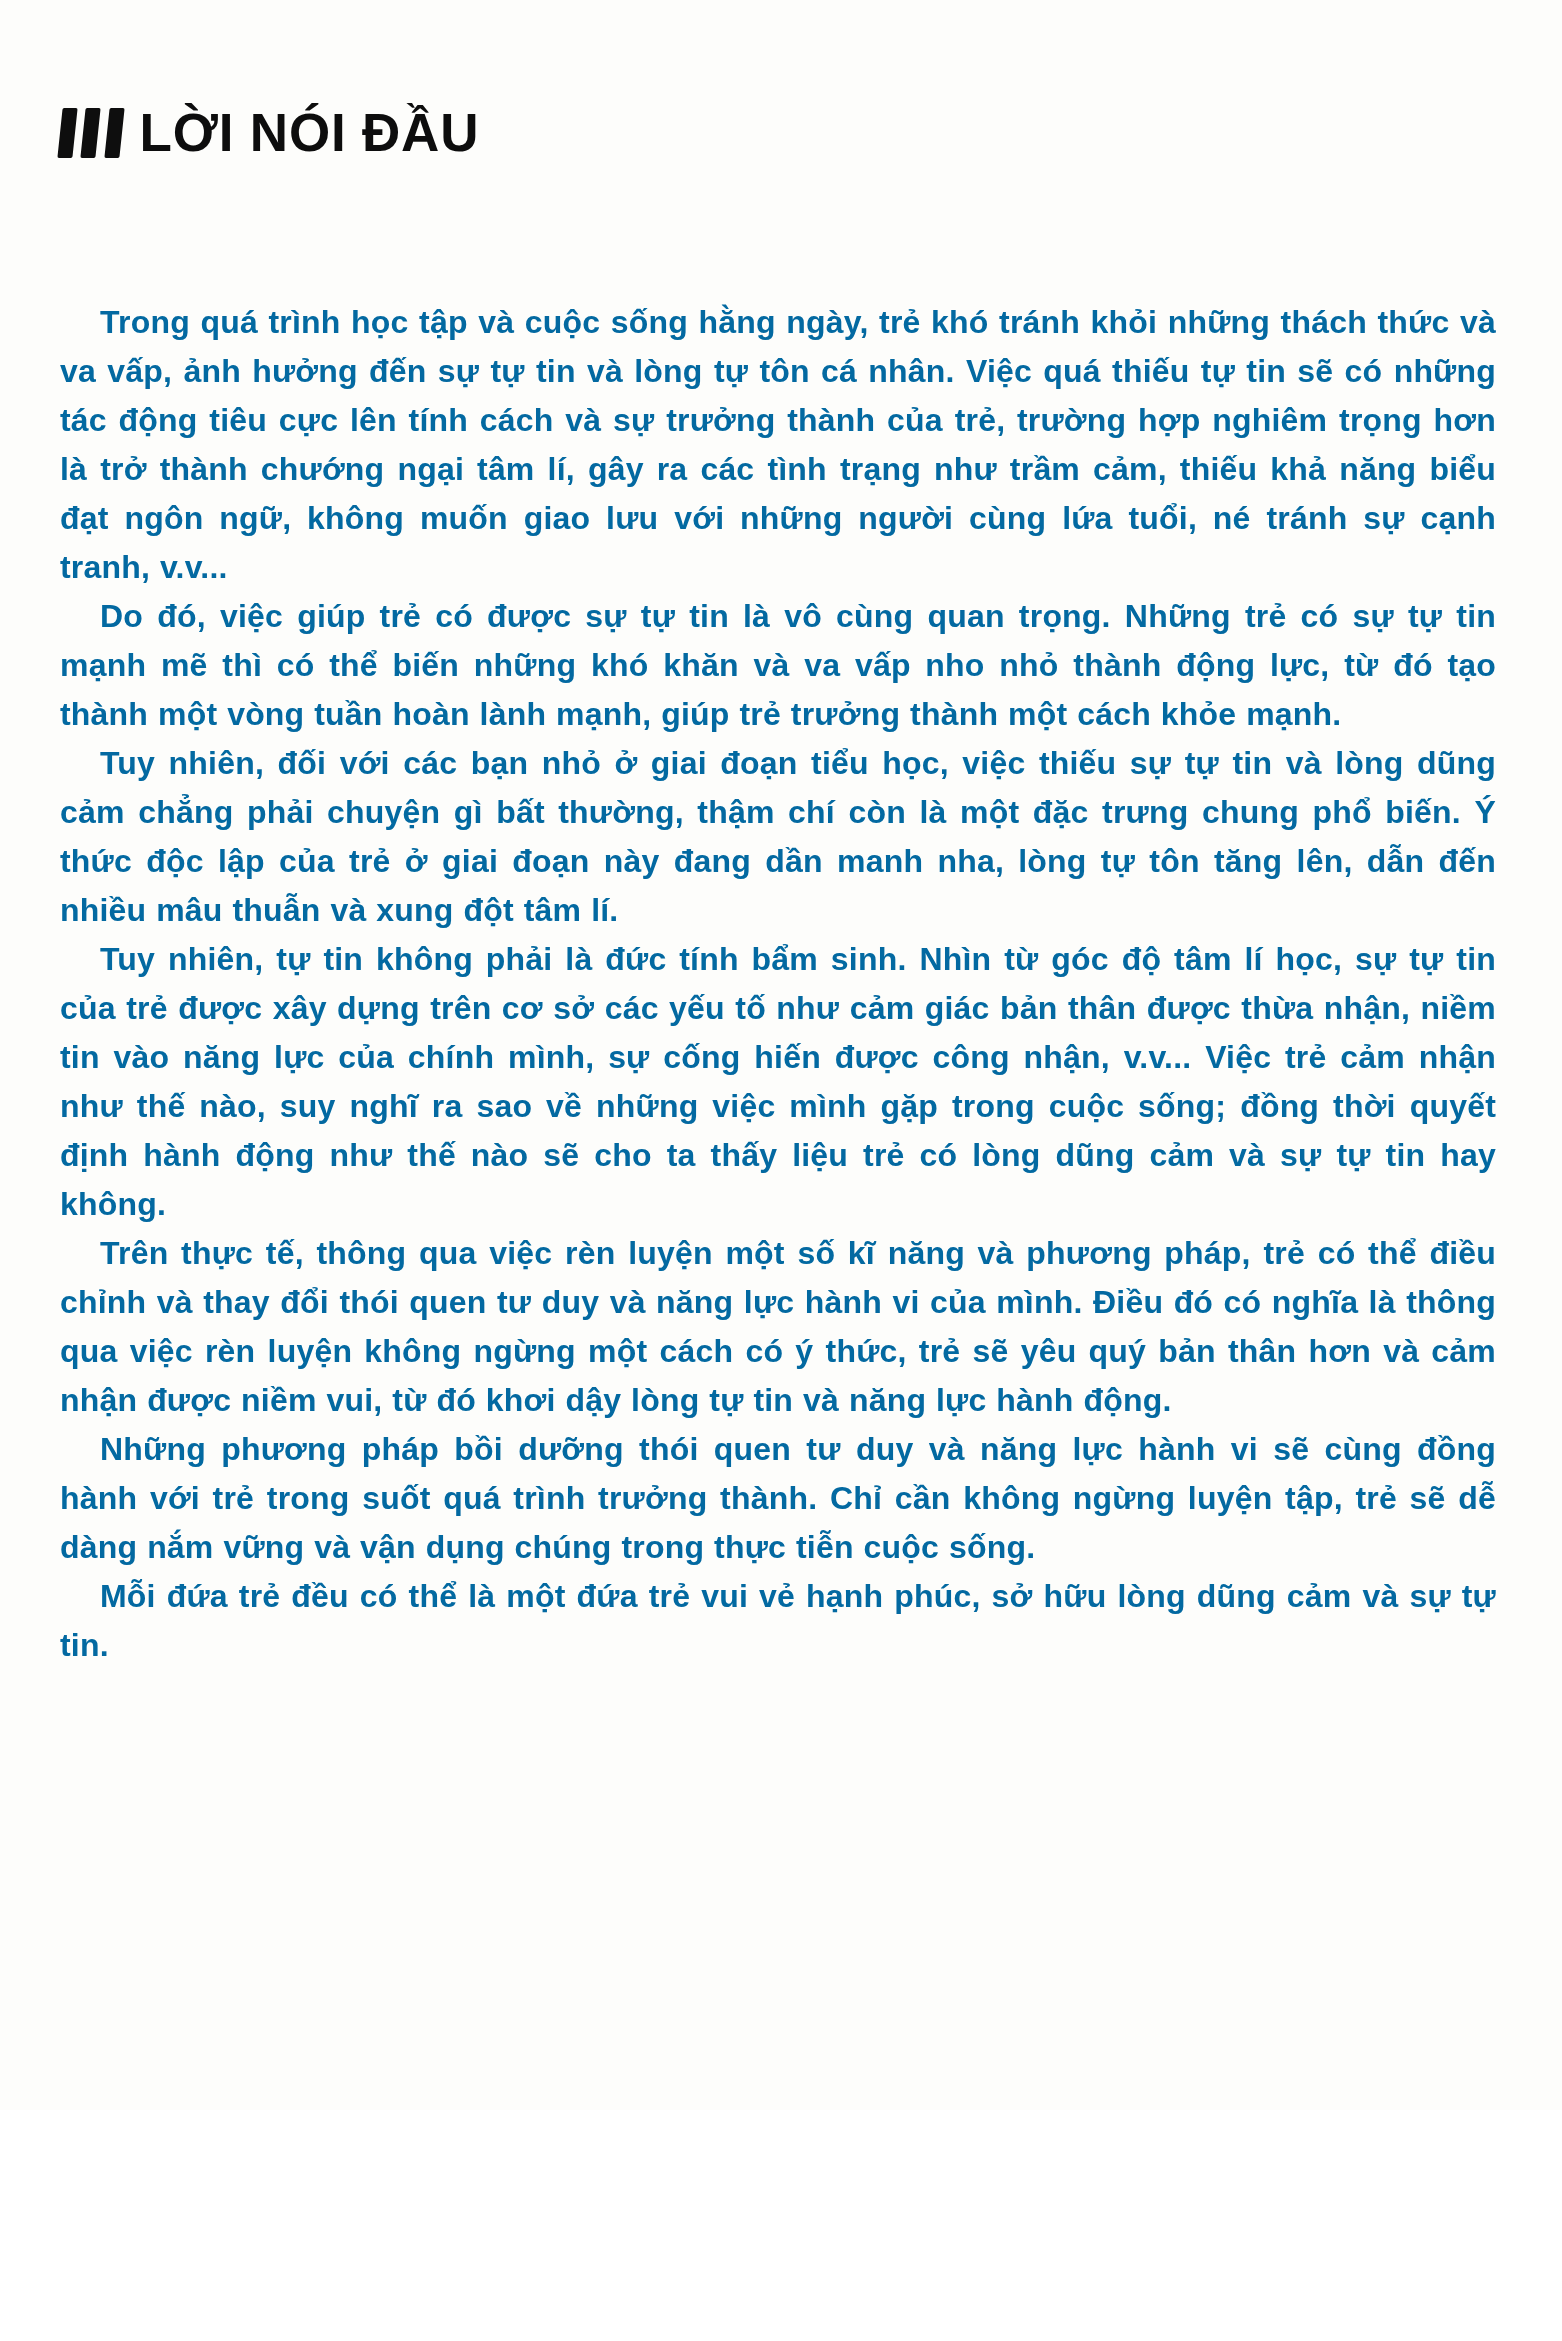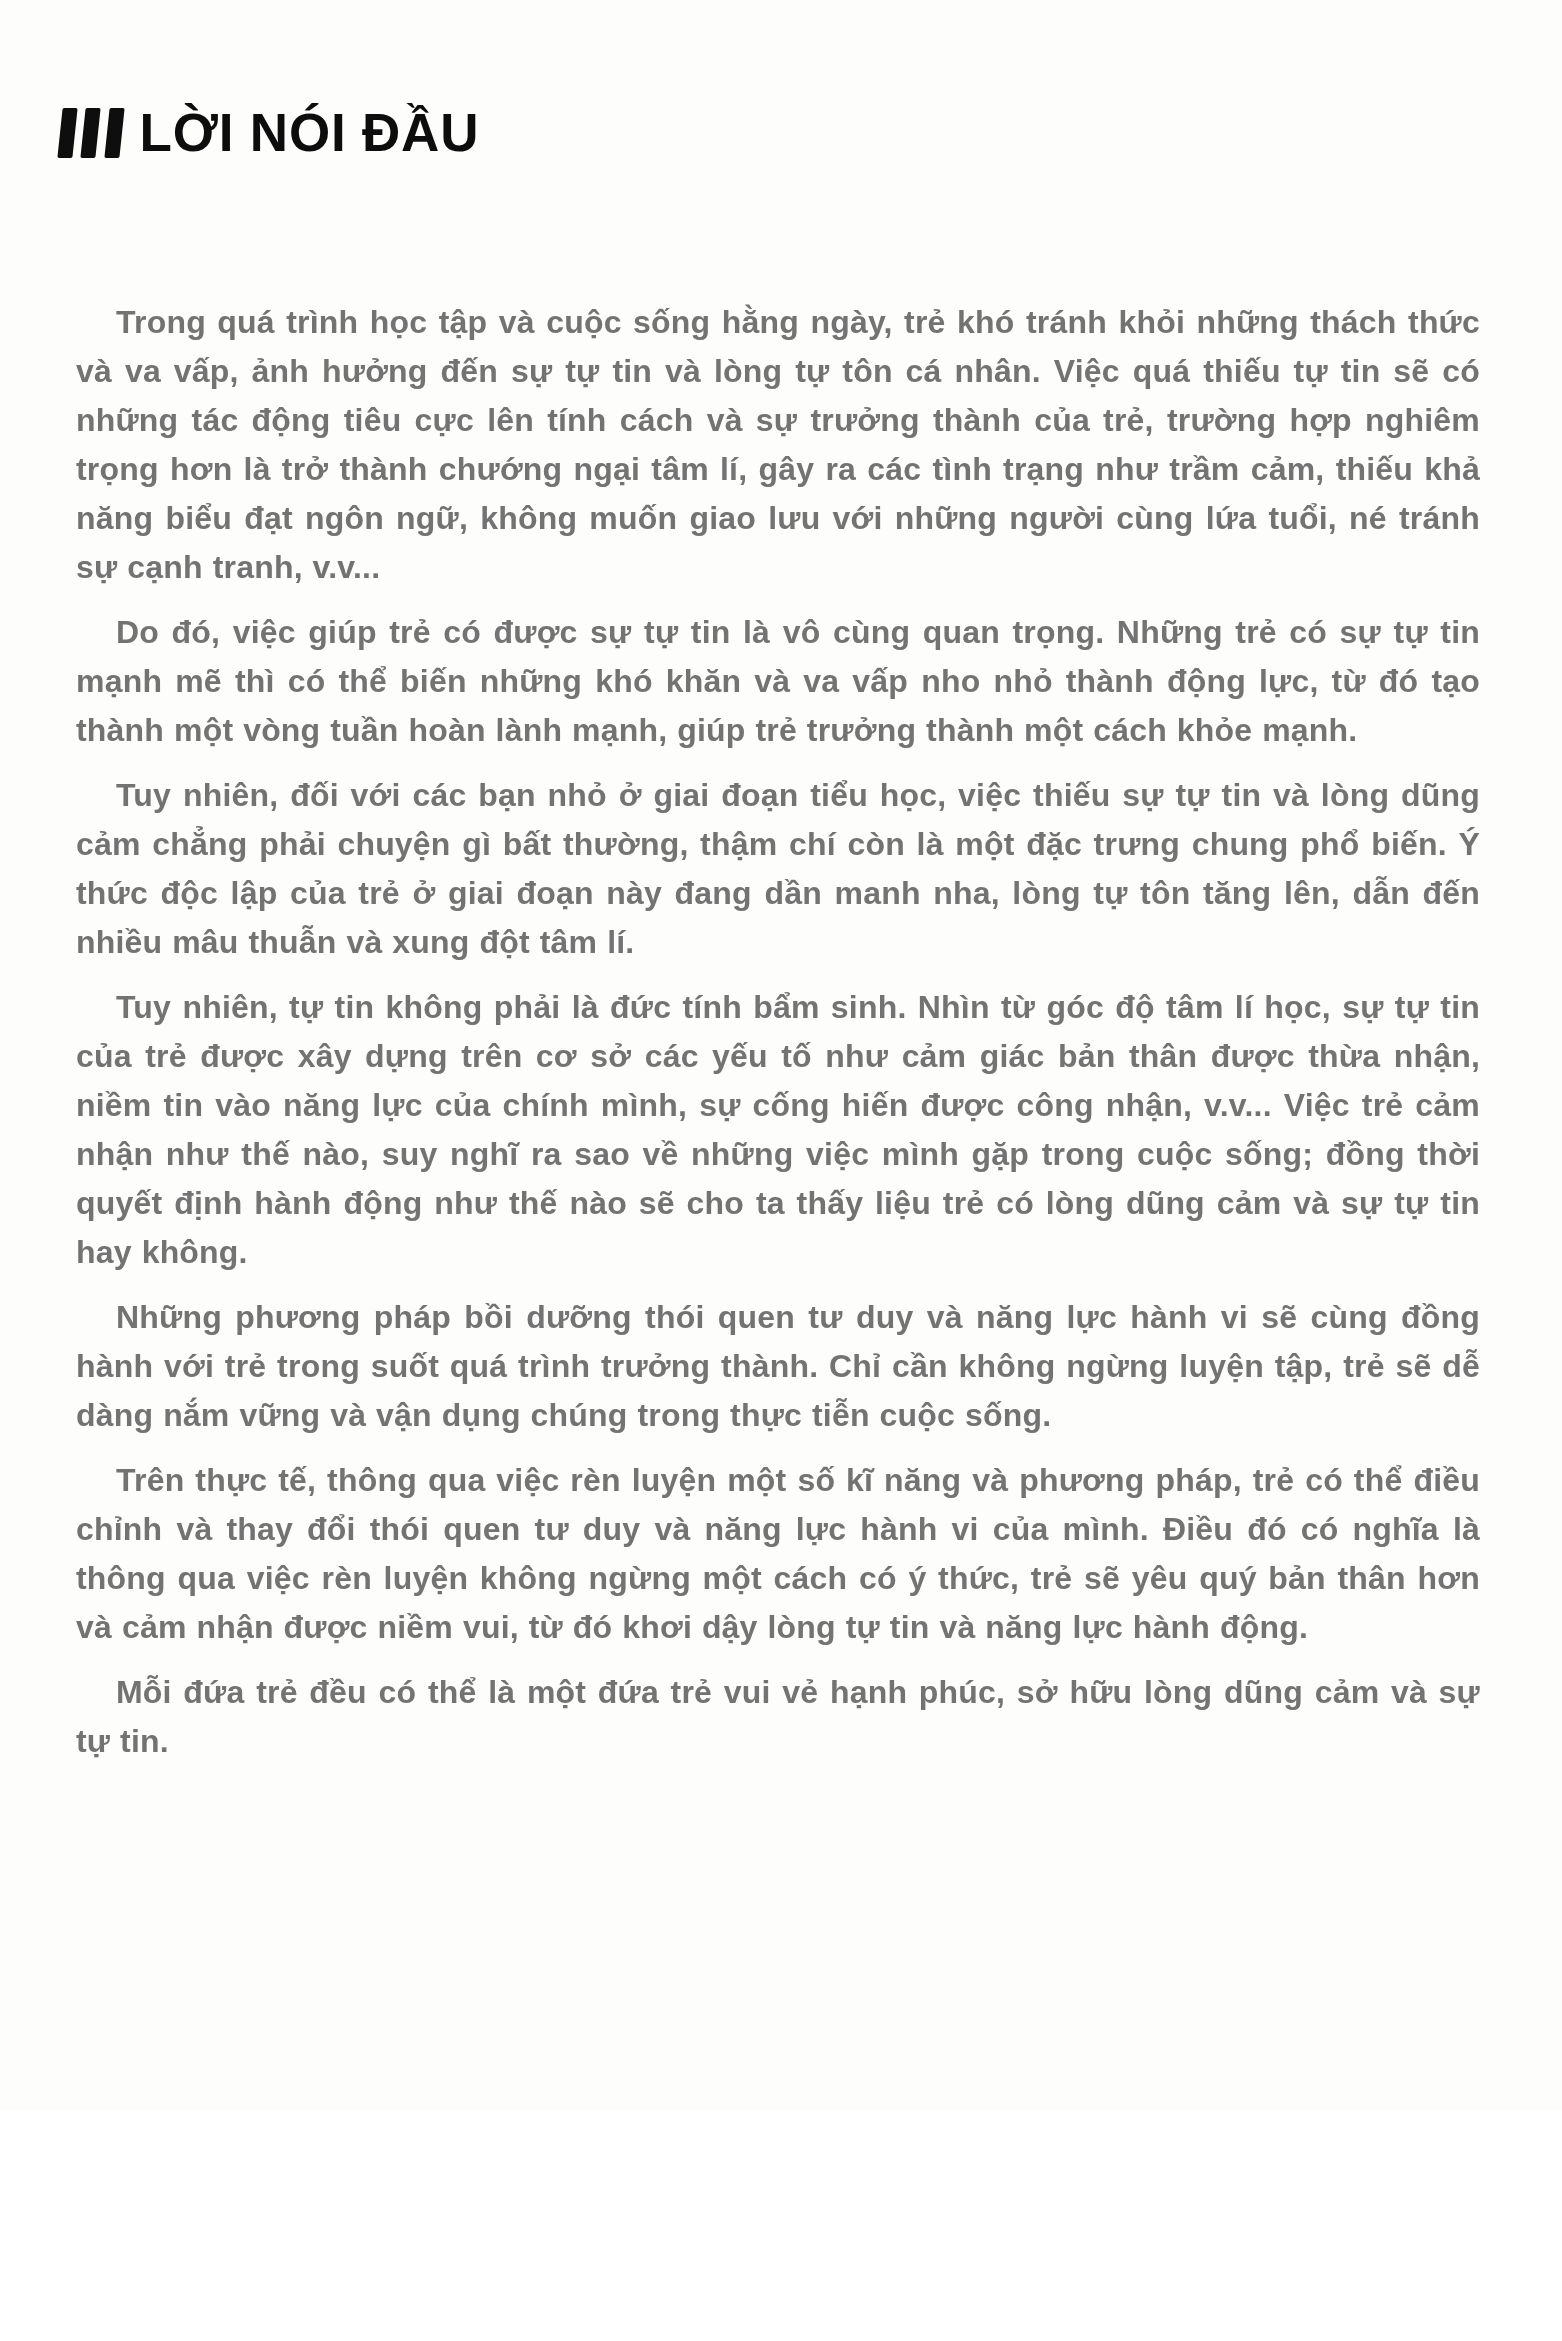--- a/index.html
+++ b/index.html
@@ -45,25 +45,25 @@
     margin: 0;
     font-size: 53px;
     line-height: 1;
     font-weight: bold;
     letter-spacing: 0.8px;
     color: #0d0d0d;
     white-space: nowrap;
   }
 
   .body-text p {
-    margin: 16px;
+    margin: 0;
     font-size: 32px;
     line-height: 49px;
     font-weight: bold;
-    color: #737373;
+    color: #0369a1;
     text-align: justify;
     text-indent: 40px;
     letter-spacing: 0.2px;
     word-spacing: 0.8px;
   }
 </style>
 </head>
 <body>
 
 <div class="page">
@@ -76,20 +76,20 @@
           <i></i>
       </span>
       <h1 class="page-title">LỜI NÓI ĐẦU</h1>
     </header>
 
     <div class="body-text">
       <p>Trong quá trình học tập và cuộc sống hằng ngày, trẻ khó tránh khỏi những thách thức và va vấp, ảnh hưởng đến sự tự tin và lòng tự tôn cá nhân. Việc quá thiếu tự tin sẽ có những tác động tiêu cực lên tính cách và sự trưởng thành của trẻ, trường hợp nghiêm trọng hơn là trở thành chướng ngại tâm lí, gây ra các tình trạng như trầm cảm, thiếu khả năng biểu đạt ngôn ngữ, không muốn giao lưu với những người cùng lứa tuổi, né tránh sự cạnh tranh, v.v...</p>
       <p>Do đó, việc giúp trẻ có được sự tự tin là vô cùng quan trọng. Những trẻ có sự tự tin mạnh mẽ thì có thể biến những khó khăn và va vấp nho nhỏ thành động lực, từ đó tạo thành một vòng tuần hoàn lành mạnh, giúp trẻ trưởng thành một cách khỏe mạnh.</p>
       <p>Tuy nhiên, đối với các bạn nhỏ ở giai đoạn tiểu học, việc thiếu sự tự tin và lòng dũng cảm chẳng phải chuyện gì bất thường, thậm chí còn là một đặc trưng chung phổ biến. Ý thức độc lập của trẻ ở giai đoạn này đang dần manh nha, lòng tự tôn tăng lên, dẫn đến nhiều mâu thuẫn và xung đột tâm lí.</p>
       <p>Tuy nhiên, tự tin không phải là đức tính bẩm sinh. Nhìn từ góc độ tâm lí học, sự tự tin của trẻ được xây dựng trên cơ sở các yếu tố như cảm giác bản thân được thừa nhận, niềm tin vào năng lực của chính mình, sự cống hiến được công nhận, v.v... Việc trẻ cảm nhận như thế nào, suy nghĩ ra sao về những việc mình gặp trong cuộc sống; đồng thời quyết định hành động như thế nào sẽ cho ta thấy liệu trẻ có lòng dũng cảm và sự tự tin hay không.</p>
+      <p>Trên thực tế, thông qua việc rèn luyện một số kĩ năng và phương pháp, trẻ có thể điều chỉnh và thay đổi thói quen tư duy và năng lực hành vi của mình. Điều đó có nghĩa là thông qua việc rèn luyện không ngừng một cách có ý thức, trẻ sẽ yêu quý bản thân hơn và cảm nhận được niềm vui, từ đó khơi dậy lòng tự tin và năng lực hành động.</p>
       <p>Những phương pháp bồi dưỡng thói quen tư duy và năng lực hành vi sẽ cùng đồng hành với trẻ trong suốt quá trình trưởng thành. Chỉ cần không ngừng luyện tập, trẻ sẽ dễ dàng nắm vững và vận dụng chúng trong thực tiễn cuộc sống.</p>
-      <p>Trên thực tế, thông qua việc rèn luyện một số kĩ năng và phương pháp, trẻ có thể điều chỉnh và thay đổi thói quen tư duy và năng lực hành vi của mình. Điều đó có nghĩa là thông qua việc rèn luyện không ngừng một cách có ý thức, trẻ sẽ yêu quý bản thân hơn và cảm nhận được niềm vui, từ đó khơi dậy lòng tự tin và năng lực hành động.</p>
       <p>Mỗi đứa trẻ đều có thể là một đứa trẻ vui vẻ hạnh phúc, sở hữu lòng dũng cảm và sự tự tin.</p>
     </div>
 
   </div>
 </div>
 
 
 </body></html>

